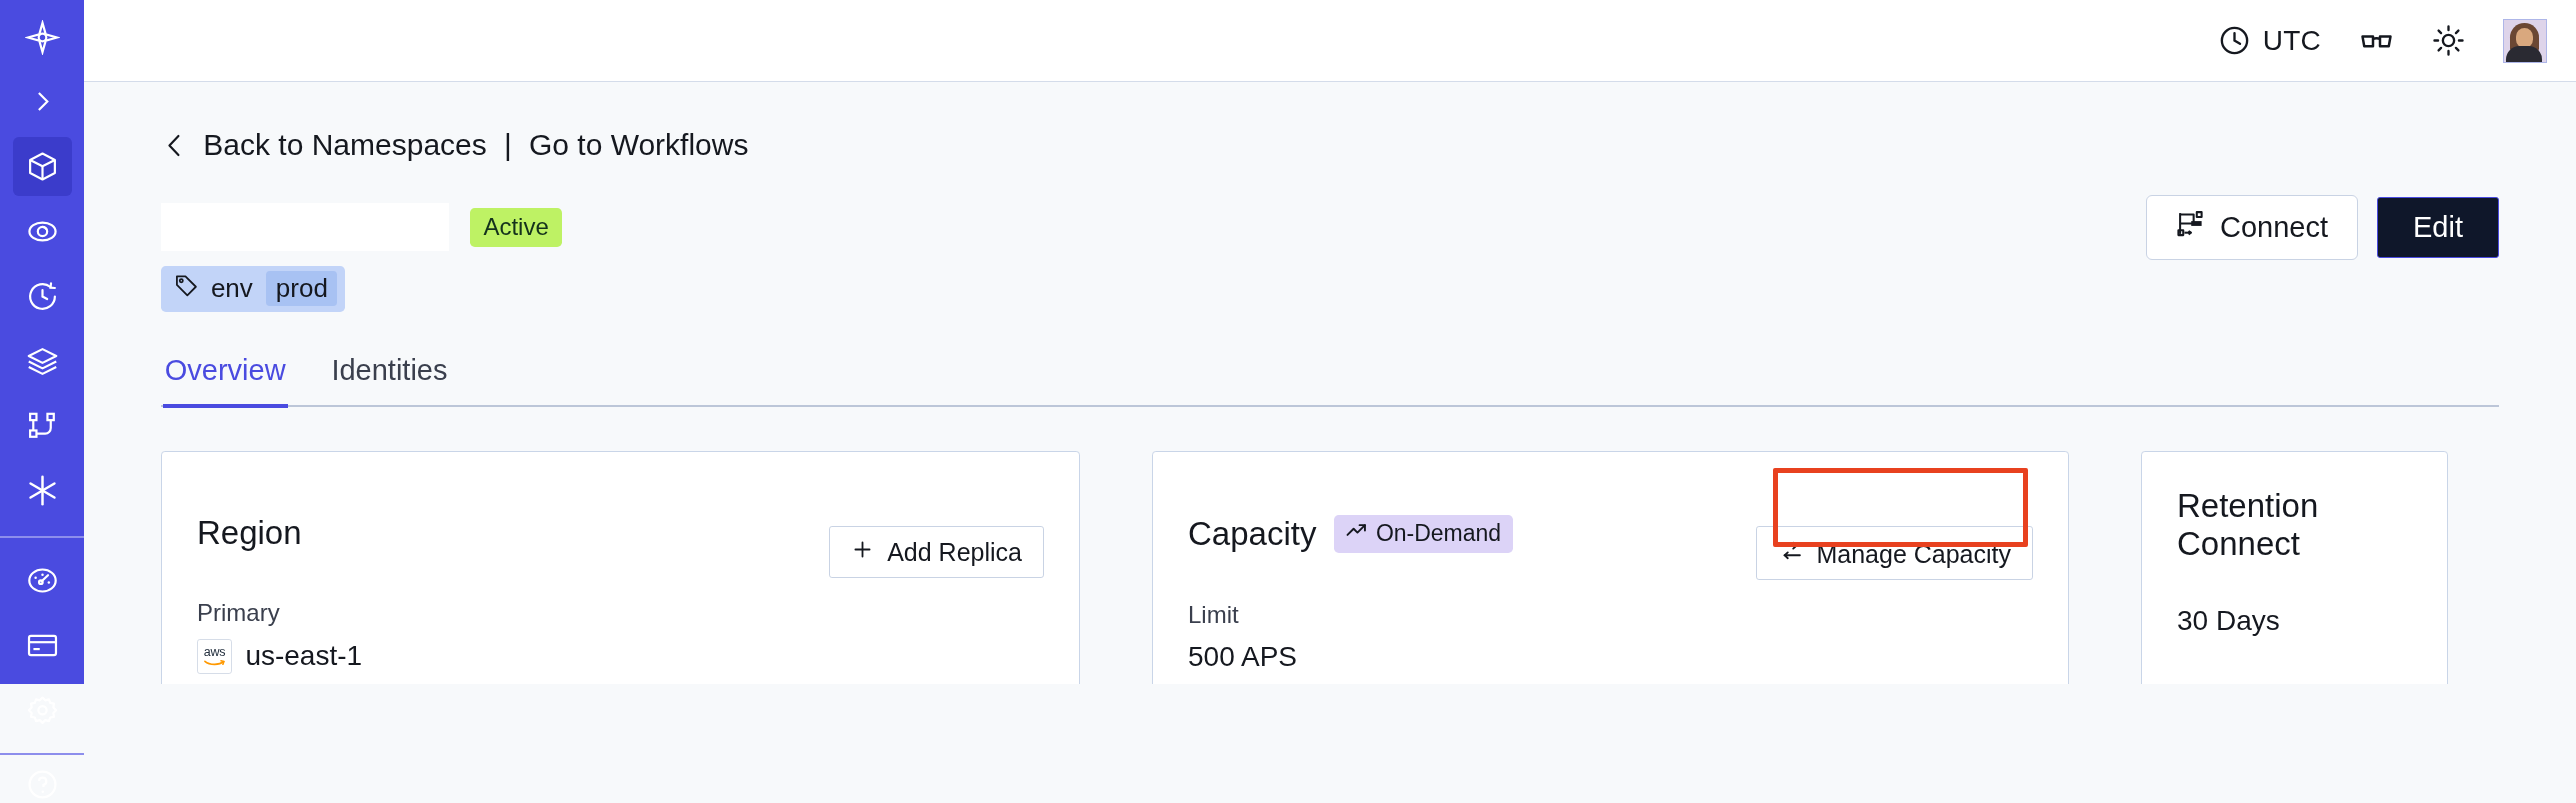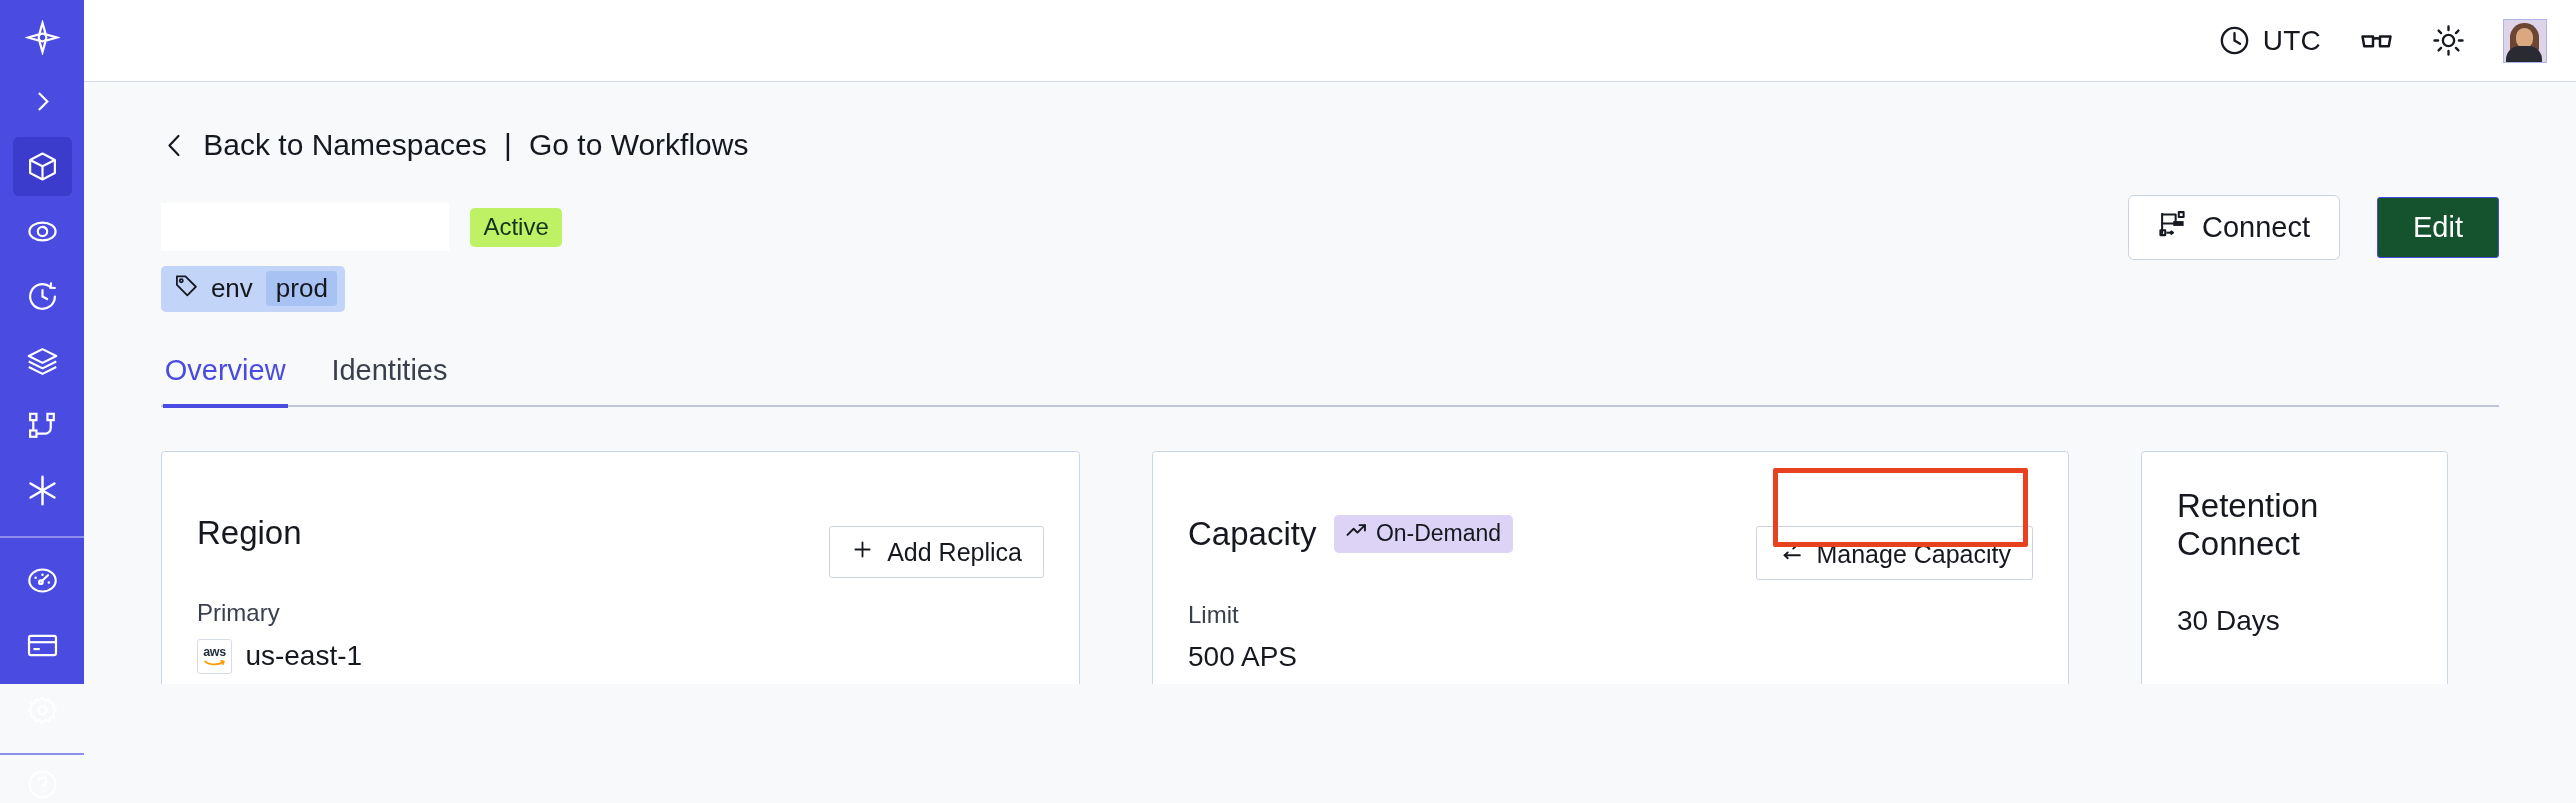--- a/index.html
+++ b/index.html
@@ -154,26 +154,26 @@
     white-space: nowrap;
   }
   .btn-connect {
     background: #FFFFFF;
     border: 1.9px solid #C9D3E4;
     color: #15181F;
     padding: 13.4px 29px;
     border-radius: 6px;
   }
   .btn-edit {
-    background: #14532d;
+    background: #0f172a;
     border: 1.9px solid #4A4BE0;
     color: #FFFFFF;
     padding: 13.4px 35px;
     border-radius: 2.9px;
-    margin-left: 37px;
+    margin-left: 19px;
   }
 
   
   .tag-row { display: flex; margin-bottom: 42px; }
   .tag {
     display: inline-flex;
     align-items: center;
     gap: 11.5px;
     background: #C2D4F8;
     border-radius: 4.8px;
@@ -273,21 +273,21 @@
     border-radius: 2.9px;
     display: flex;
     flex-direction: column;
     align-items: center;
     justify-content: center;
     flex: 0 0 auto;
     line-height: 1;
   }
   .aws-logo .aws-txt {
     font-size: 12.5px;
-    font-weight: bold;
+    font-weight: normal;
     color: #232F3E;
     letter-spacing: -0.3px;
   }
   .retention-value {
     font-size: 28px;
     color: #15181F;
     margin-top: 42px;
   }
 
   

